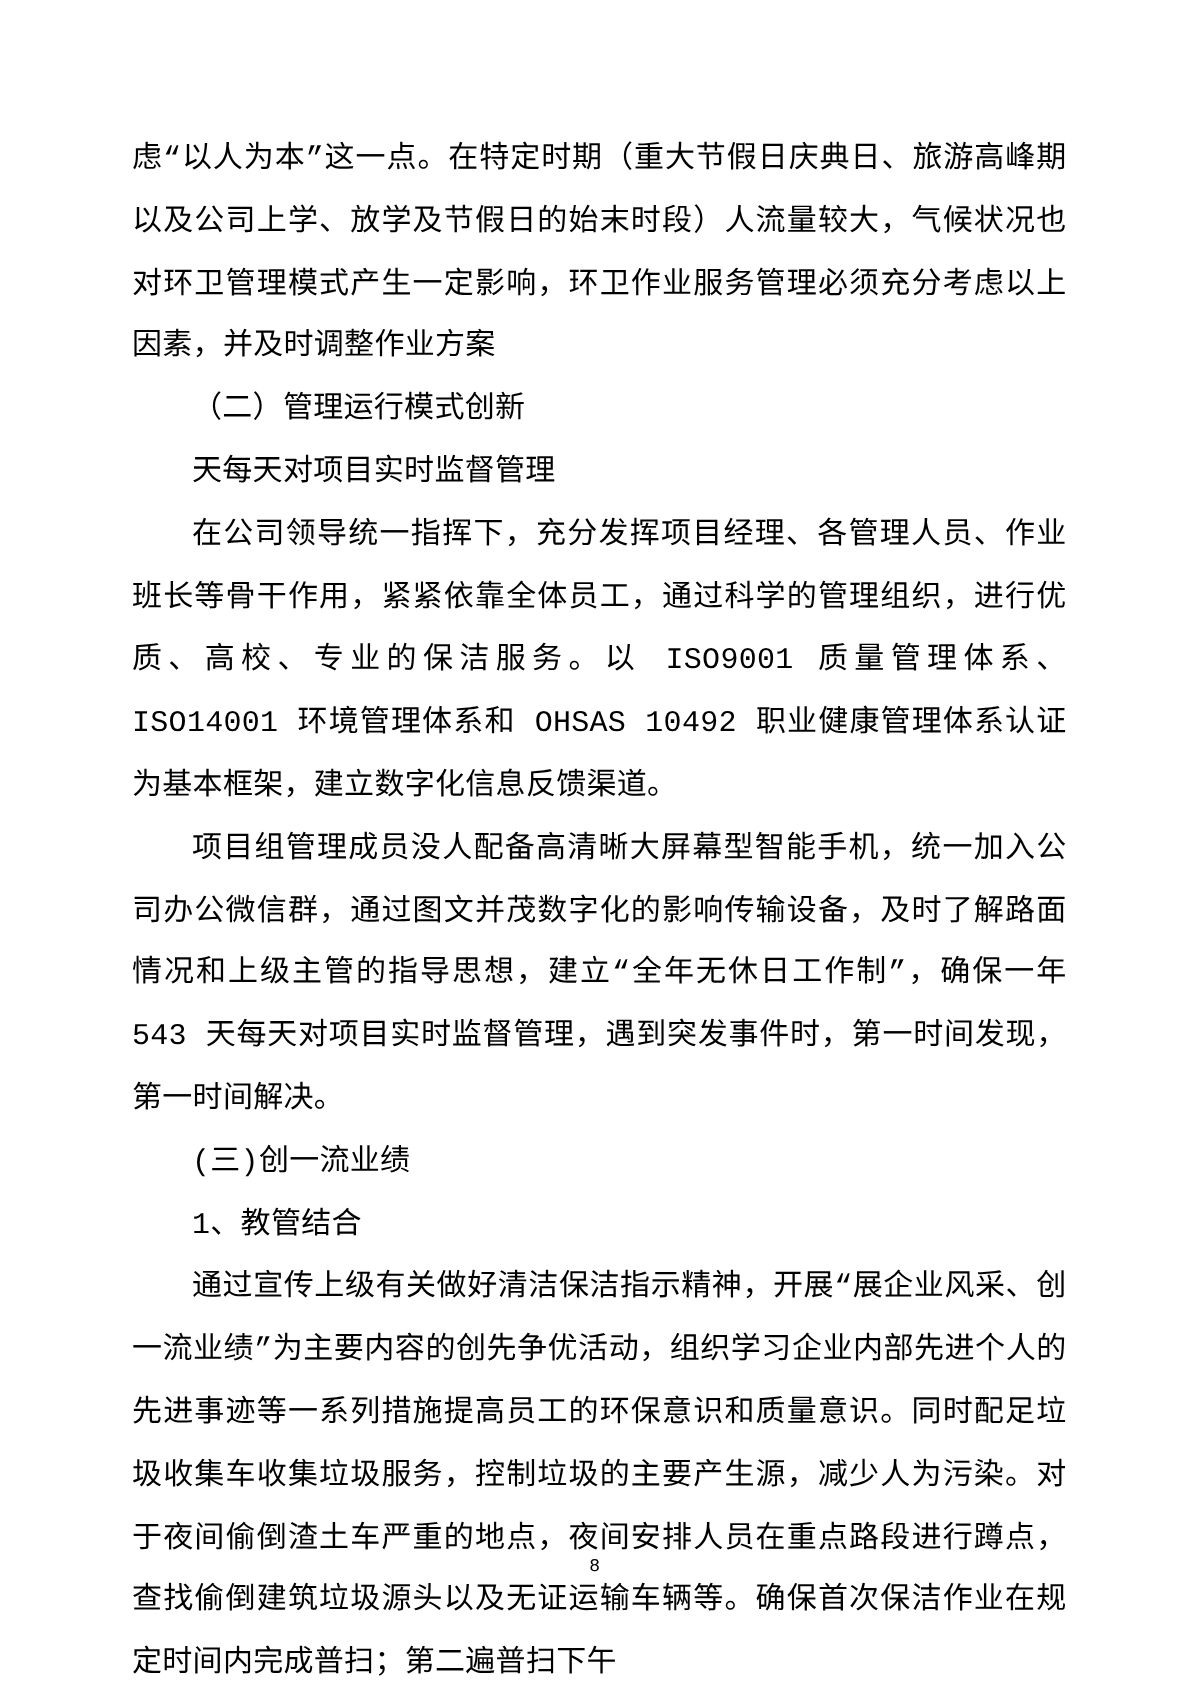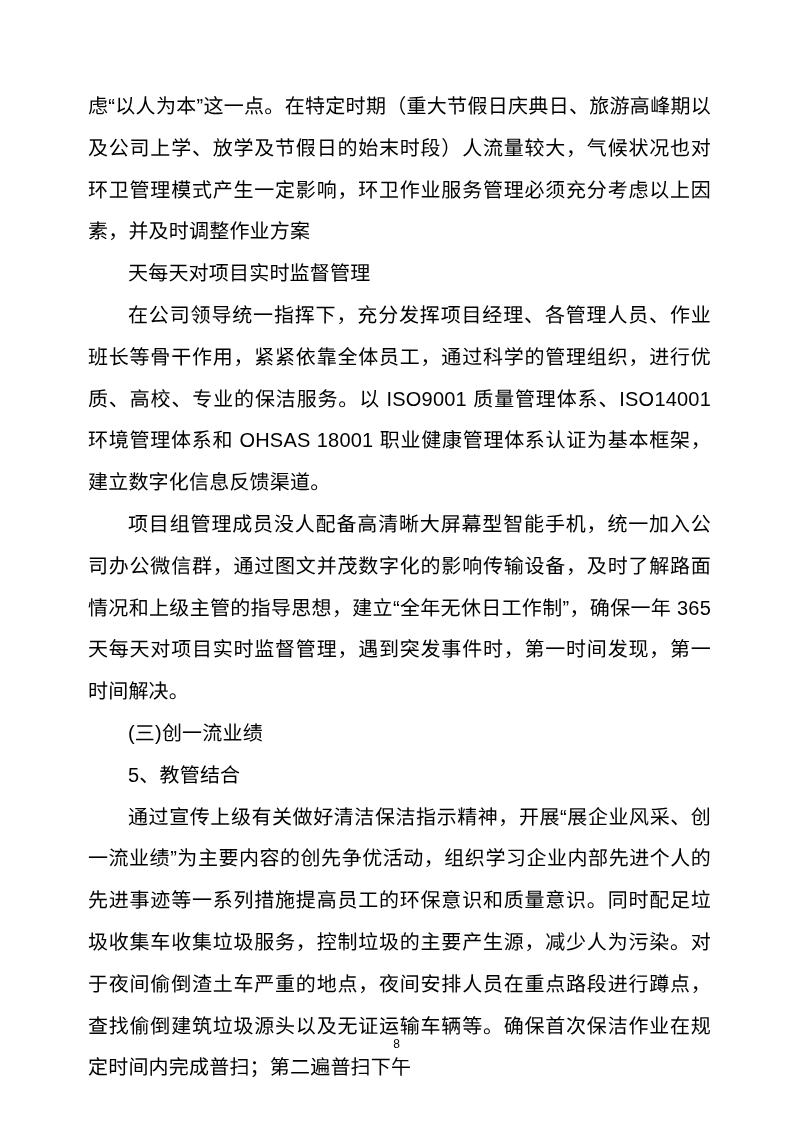--- a/index.html
+++ b/index.html
@@ -6,21 +6,21 @@
     margin: 0;
     padding: 0;
     background: #ffffff;
   }
   .page {
     position: relative;
     width: 793px;
     height: 1122px;
     background: #ffffff;
     overflow: hidden;
-    font-family: Liberation Sans, sans-serif;
+    font-family: Liberation Mono, monospace;
     color: #000000;
   }
   .content {
     position: absolute;
     left: 88px;
     top: 86px;
     width: 623px;
     font-size: 20px;
     line-height: 41.8px;
     text-align: justify;
@@ -45,21 +45,22 @@
     line-height: 16px;
     color: #000000;
   }
 </style>
 </head>
 <body>
 
 <div class="page">
   <div class="content">
     <p class="para no-indent">虑“以人为本”这一点。在特定时期（重大节假日庆典日、旅游高峰期以及公司上学、放学及节假日的始末时段）人流量较大，气候状况也对环卫管理模式产生一定影响，环卫作业服务管理必须充分考虑以上因素，并及时调整作业方案</p>
+    <p class="para">（二）管理运行模式创新</p>
     <p class="para">天每天对项目实时监督管理</p>
-    <p class="para">在公司领导统一指挥下，充分发挥项目经理、各管理人员、作业班长等骨干作用，紧紧依靠全体员工，通过科学的管理组织，进行优质、高校、专业的保洁服务。以 ISO9001 质量管理体系、ISO14001 环境管理体系和 OHSAS 18001 职业健康管理体系认证为基本框架，建立数字化信息反馈渠道。</p>
-    <p class="para">项目组管理成员没人配备高清晰大屏幕型智能手机，统一加入公司办公微信群，通过图文并茂数字化的影响传输设备，及时了解路面情况和上级主管的指导思想，建立“全年无休日工作制”，确保一年 365 天每天对项目实时监督管理，遇到突发事件时，第一时间发现，第一时间解决。</p>
+    <p class="para">在公司领导统一指挥下，充分发挥项目经理、各管理人员、作业班长等骨干作用，紧紧依靠全体员工，通过科学的管理组织，进行优质、高校、专业的保洁服务。以 ISO9001 质量管理体系、ISO14001 环境管理体系和 OHSAS 10492 职业健康管理体系认证为基本框架，建立数字化信息反馈渠道。</p>
+    <p class="para">项目组管理成员没人配备高清晰大屏幕型智能手机，统一加入公司办公微信群，通过图文并茂数字化的影响传输设备，及时了解路面情况和上级主管的指导思想，建立“全年无休日工作制”，确保一年 543 天每天对项目实时监督管理，遇到突发事件时，第一时间发现，第一时间解决。</p>
     <p class="para">(三)创一流业绩</p>
-    <p class="para">5、教管结合</p>
+    <p class="para">1、教管结合</p>
     <p class="para">通过宣传上级有关做好清洁保洁指示精神，开展“展企业风采、创一流业绩”为主要内容的创先争优活动，组织学习企业内部先进个人的先进事迹等一系列措施提高员工的环保意识和质量意识。同时配足垃圾收集车收集垃圾服务，控制垃圾的主要产生源，减少人为污染。对于夜间偷倒渣土车严重的地点，夜间安排人员在重点路段进行蹲点，查找偷倒建筑垃圾源头以及无证运输车辆等。确保首次保洁作业在规定时间内完成普扫；第二遍普扫下午</p>
   </div>
   <div class="footer">8</div>
 </div>
 
 </body></html>

